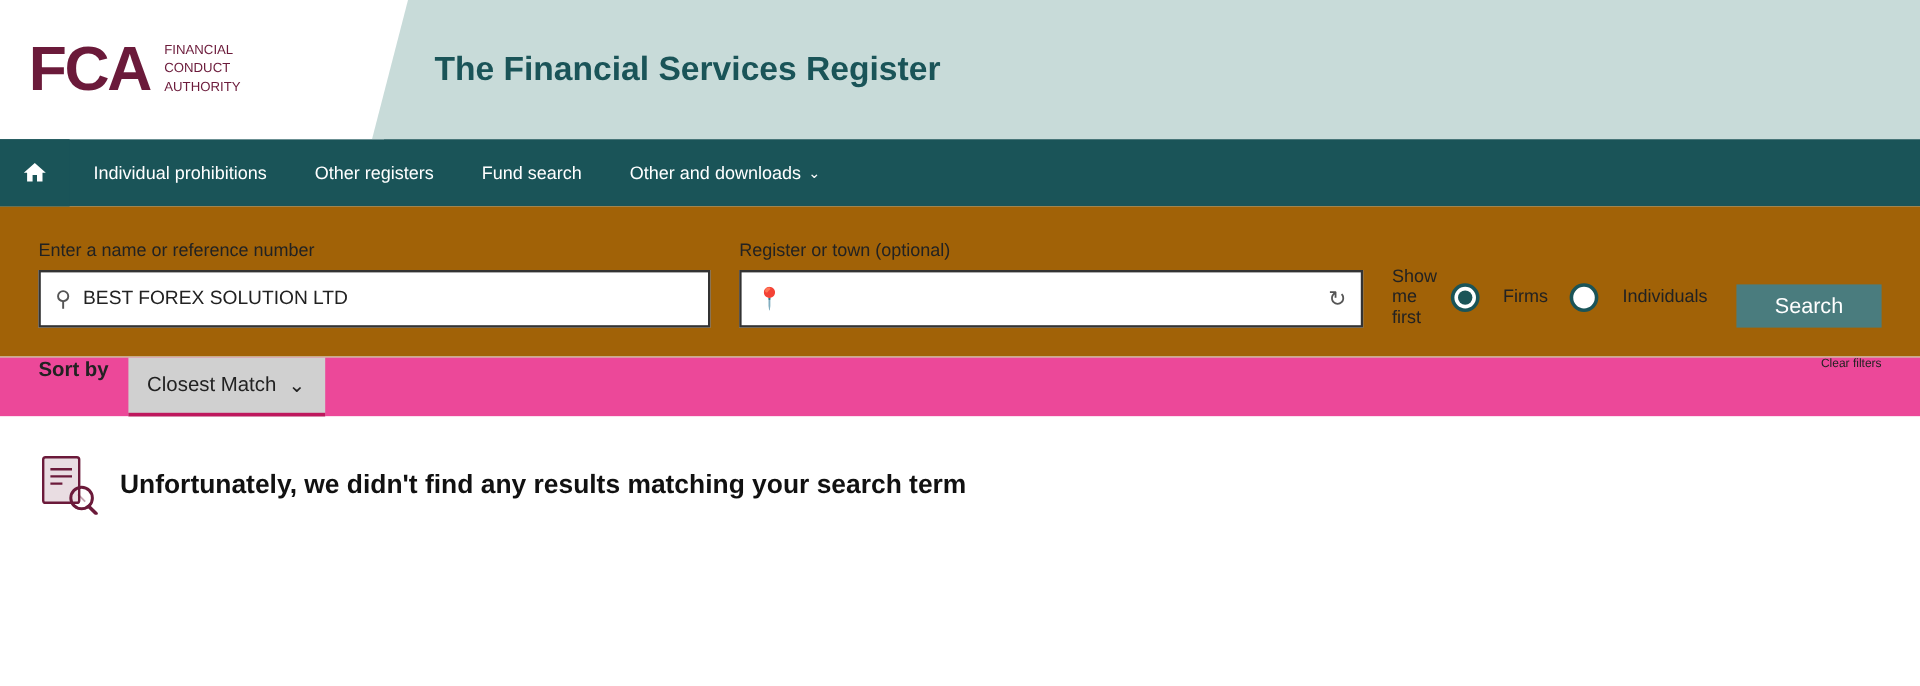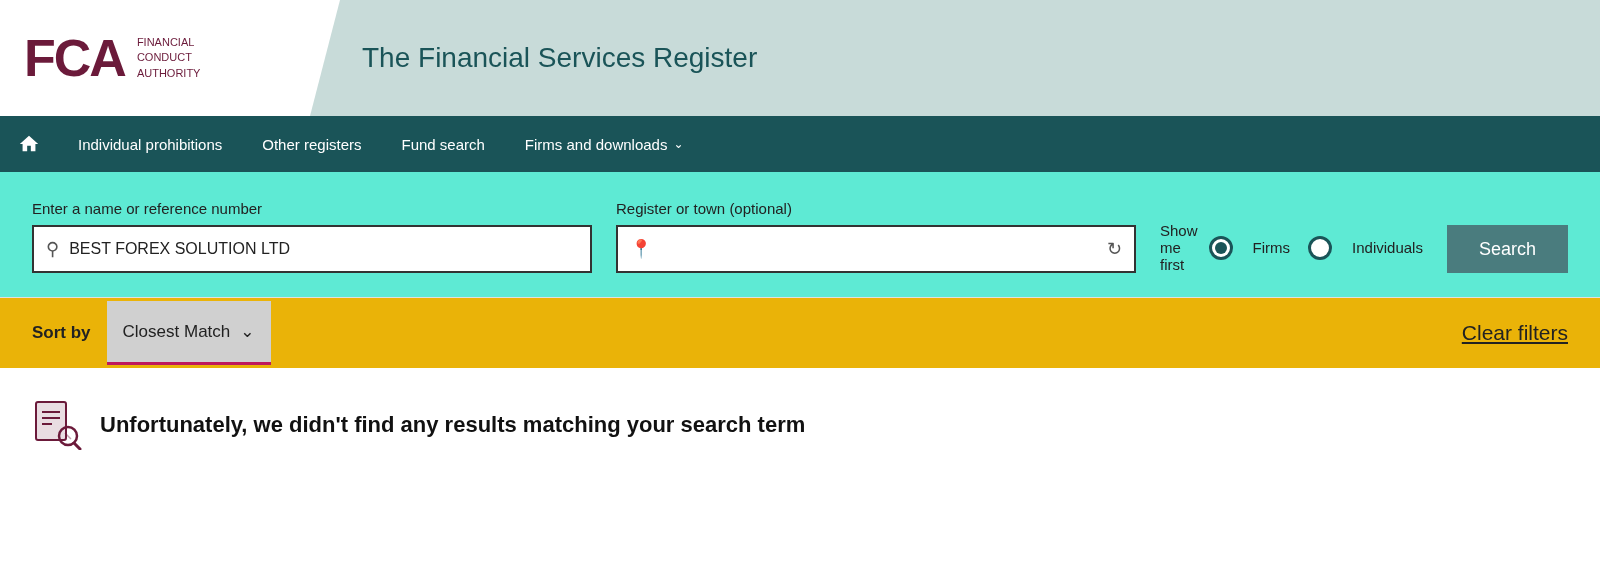--- a/index.html
+++ b/index.html
@@ -43,21 +43,21 @@
       background: #c8dbd9;
       display: flex;
       align-items: center;
       padding: 16px 32px;
       clip-path: polygon(30px 0, 100% 0, 100% 100%, 0 100%);
       margin-left: -10px;
     }
     .header-title {
       font-size: 28px;
       color: #1a5458;
-      font-weight: normal;
+      font-weight: bold;
       padding-left: 20px;
     }
 
     
     .nav-bar {
       background: #1a5458;
       display: flex;
       align-items: center;
       padding: 0 0;
       min-height: 56px;
@@ -96,21 +96,21 @@
       display: flex;
       align-items: center;
       gap: 6px;
     }
     .nav-chevron {
       font-size: 12px;
     }
 
     
     .search-section {
-      background: #5eead4;
+      background: #a16207;
       padding: 28px 32px 24px 32px;
       border-bottom: 1px solid #e0e0e0;
     }
     .search-row {
       display: flex;
       align-items: flex-end;
       gap: 24px;
     }
     .search-field {
       display: flex;
@@ -200,57 +200,55 @@
       width: 12px;
       height: 12px;
       border-radius: 50%;
       background: #1a5458;
     }
     .search-button {
       background: #4a7c7e;
       color: #fff;
       border: none;
       padding: 0 32px;
-      height: 48px;
+      height: 36px;
       font-size: 18px;
       cursor: pointer;
       white-space: nowrap;
       font-weight: normal;
     }
 
     
     .sort-bar {
-      background: #eab308;
-      display: flex;
-      align-items: center;
+      background: #ec4899;
+      display: flex;
       padding: 0 32px;
-      height: 70px;
+      height: 49px;
     }
     .sort-label {
       font-size: 17px;
       font-weight: bold;
       color: #222;
       margin-right: 16px;
     }
     .sort-dropdown {
       display: flex;
       align-items: center;
       gap: 10px;
       background: #d0d0d0;
       padding: 20px 16px;
       cursor: pointer;
       border-bottom: 3px solid #be185d;
       font-size: 17px;
       color: #222;
     }
     .clear-filters {
       margin-left: auto;
-      font-size: 21px;
-      color: #222;
-      text-decoration: underline;
+      font-size: 10px;
+      color: #222;
       cursor: pointer;
     }
 
     
     .results-area {
       padding: 32px 32px;
       background: #fff;
     }
     .no-results {
       display: flex;
@@ -291,21 +289,21 @@
   <div class="nav-home">
     <svg viewBox="0 0 24 24">
       <path d="M10 20v-6h4v6h5v-8h3L12 3 2 12h3v8z"></path>
     </svg>
   </div>
   <div class="nav-links">
     <a class="nav-link">Individual prohibitions</a>
     <a class="nav-link">Other registers</a>
     <a class="nav-link">Fund search</a>
     <a class="nav-link nav-link-with-arrow">
-      <span>Firms and downloads</span>
+      <span>Other and downloads</span>
       <span class="nav-chevron">⌄</span>
     </a>
   </div>
 </nav>
 
 <div class="search-section">
   <div class="search-row">
 
     <div class="search-field name-field">
       <label>Enter a name or reference number</label>

